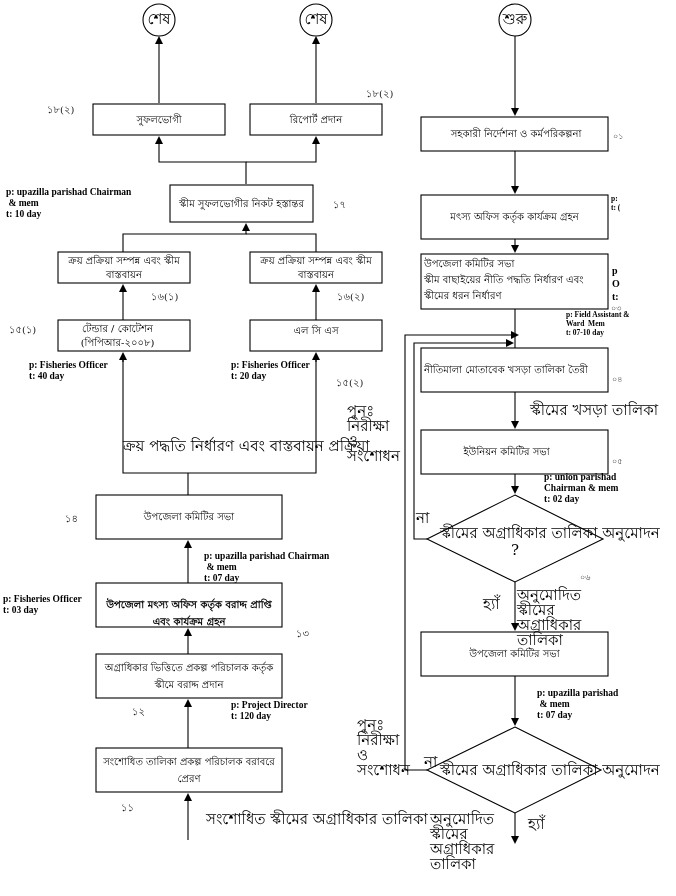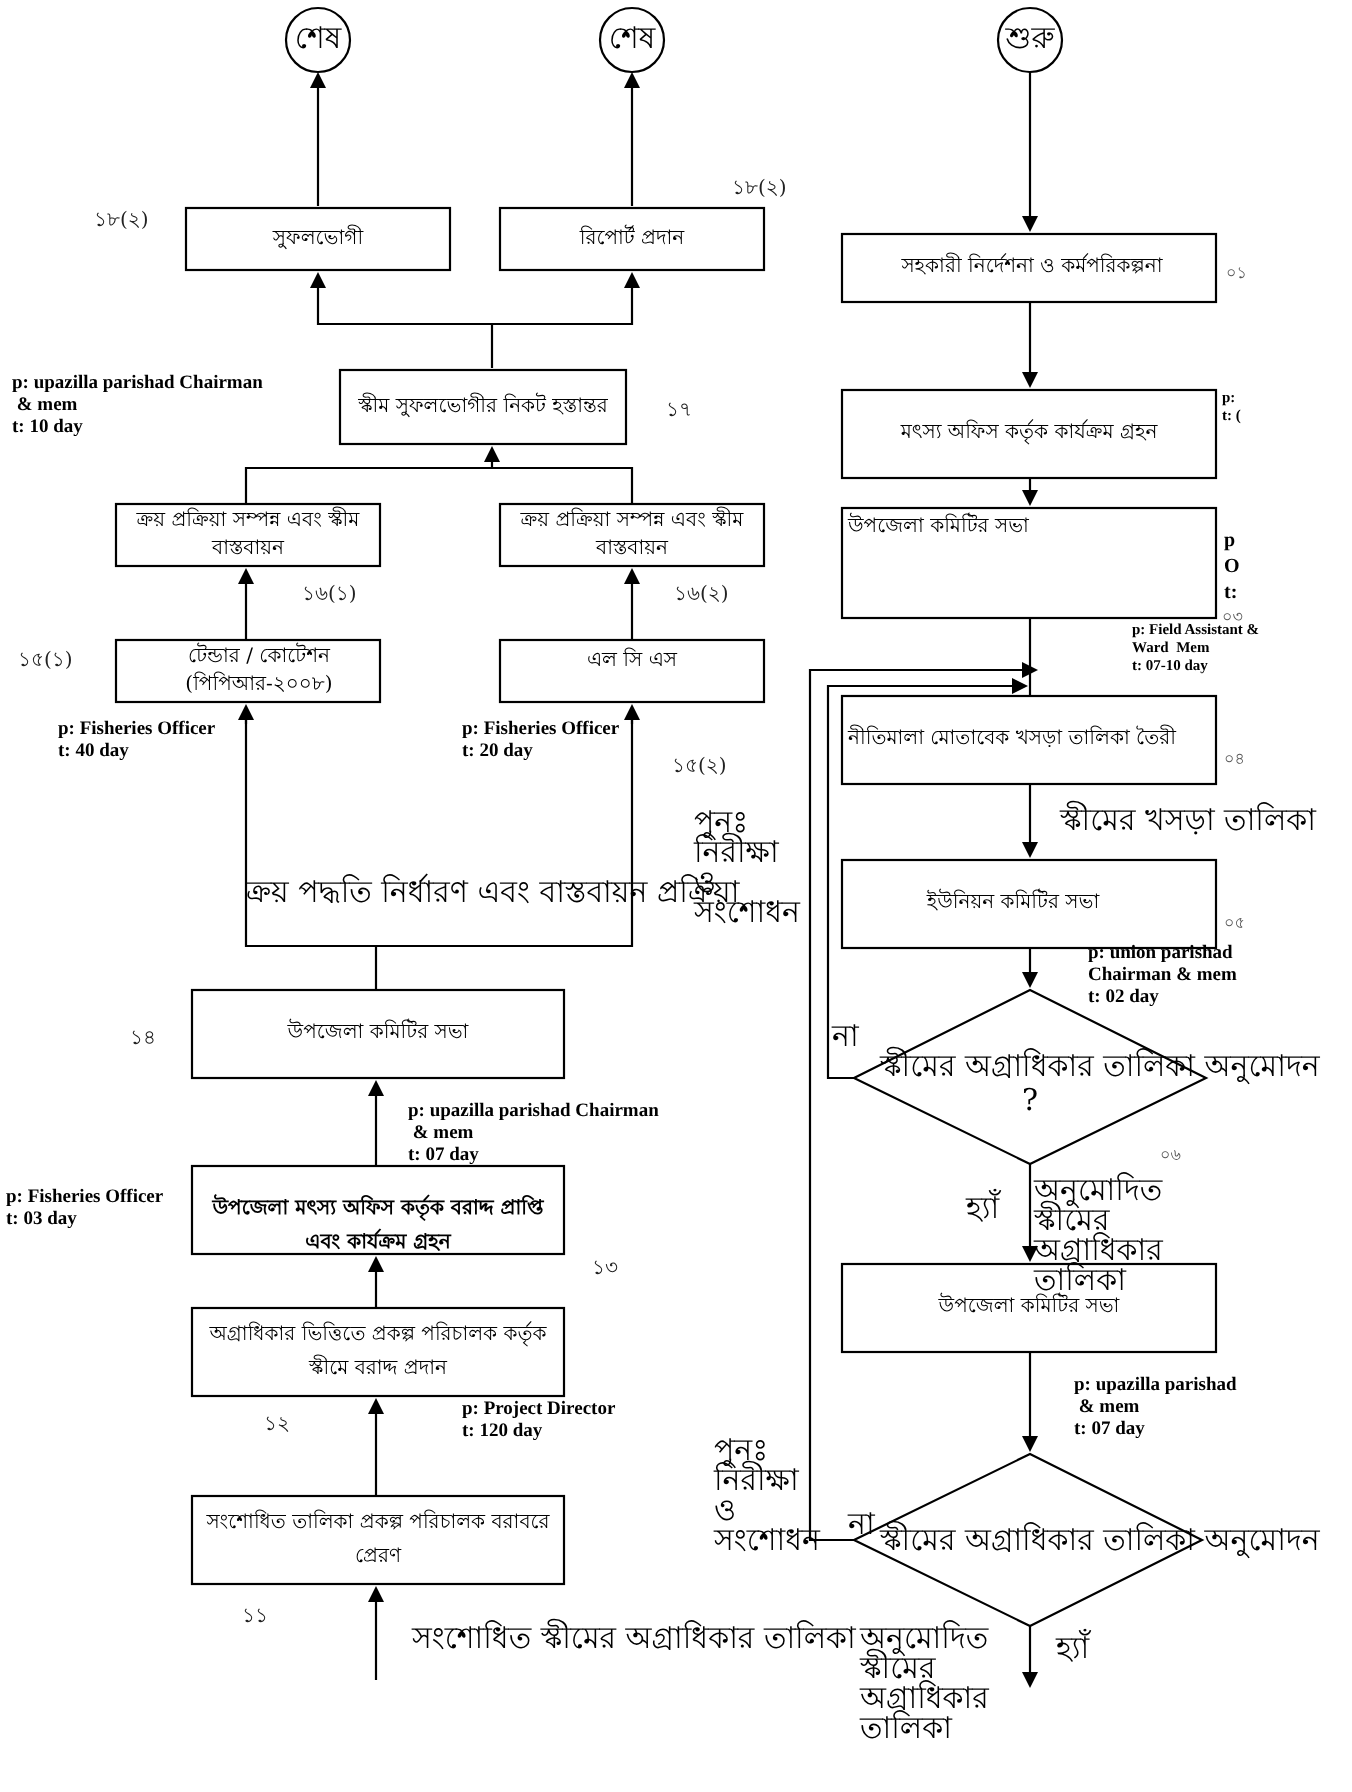--- a/index.html
+++ b/index.html
@@ -118,21 +118,21 @@
 t: 10 day</div>
 <div class="box-text node" style="left:170px;top:185px;width:143px;height:37px;">স্কীম সুফলভোগীর নিকট হস্তান্তর</div>
 <div class="num" style="left:333px;top:197px;">১৭</div>
 
 <div class="box-text node" style="left:58px;top:252px;width:132px;height:31px;line-height:14px;">ক্রয় প্রক্রিয়া সম্পন্ন এবং স্কীম বাস্তবায়ন</div>
 <div class="box-text node" style="left:250px;top:252px;width:132px;height:31px;line-height:14px;">ক্রয় প্রক্রিয়া সম্পন্ন এবং স্কীম বাস্তবায়ন</div>
 <div class="num" style="left:151px;top:289px;">১৬(১)</div>
 <div class="num" style="left:337px;top:289px;">১৬(২)</div>
 
 <div class="num" style="left:9px;top:322px;">১৫(১)</div>
-<div class="box-text node" style="left:58px;top:320px;width:119px;height:31px;line-height:14px;padding-left:12px;">টেন্ডার / কোটেশন (পিপিআর-২০০৮)</div>
+<div class="box-text node" style="left:58px;top:320px;width:119px;height:31px;line-height:14px;">টেন্ডার / কোটেশন (পিপিআর-২০০৮)</div>
 <div class="box-text node" style="left:250px;top:320px;width:132px;height:22px;">এল সি এস</div>
 
 <div class="meta" style="left:29px;top:360px;">p: Fisheries Officer
 t: 40 day</div>
 <div class="meta" style="left:231px;top:360px;">p: Fisheries Officer
 t: 20 day</div>
 <div class="num" style="left:336px;top:375px;">১৫(২)</div>
 
 <div class="t" style="left:347px;top:404px;width:55px;white-space:normal;line-height:15px;">পুনঃ নিরীক্ষা ও সংশোধন</div>
 
@@ -163,20 +163,21 @@
 
 <div class="box-text node" style="left:421px;top:117px;width:190px;height:34px;">সহকারী নির্দেশনা ও কর্মপরিকল্পনা</div>
 <div class="num faint" style="left:613px;top:130px;">০১</div>
 
 <div class="box-text node" style="left:421px;top:195px;width:187px;height:44px;">মৎস্য অফিস কর্তৃক কার্যক্রম গ্রহন</div>
 <div class="meta sm" style="left:611px;top:194px;">p:
 t: (</div>
 
 <div class="node" style="position:absolute;left:424px;top:256px;width:182px;height:52px;font-size:10px;line-height:16px;">
   <div>উপজেলা কমিটির সভা</div>
+  <div>স্কীম বাছাইয়ের নীতি পদ্ধতি নির্ধারণ এবং স্কীমের ধরন নির্ধারণ</div>
 </div>
 <div class="meta" style="left:612px;top:264px;font-size:10px;line-height:13px;">p
 O
 t:</div>
 <div class="num faint" style="left:611px;top:302px;">০৩</div>
 
 <div class="meta sm" style="left:542px;top:310px;margin-left:24px;">p: Field Assistant &amp;
 Ward  Mem
 t: 07-10 day</div>
 

